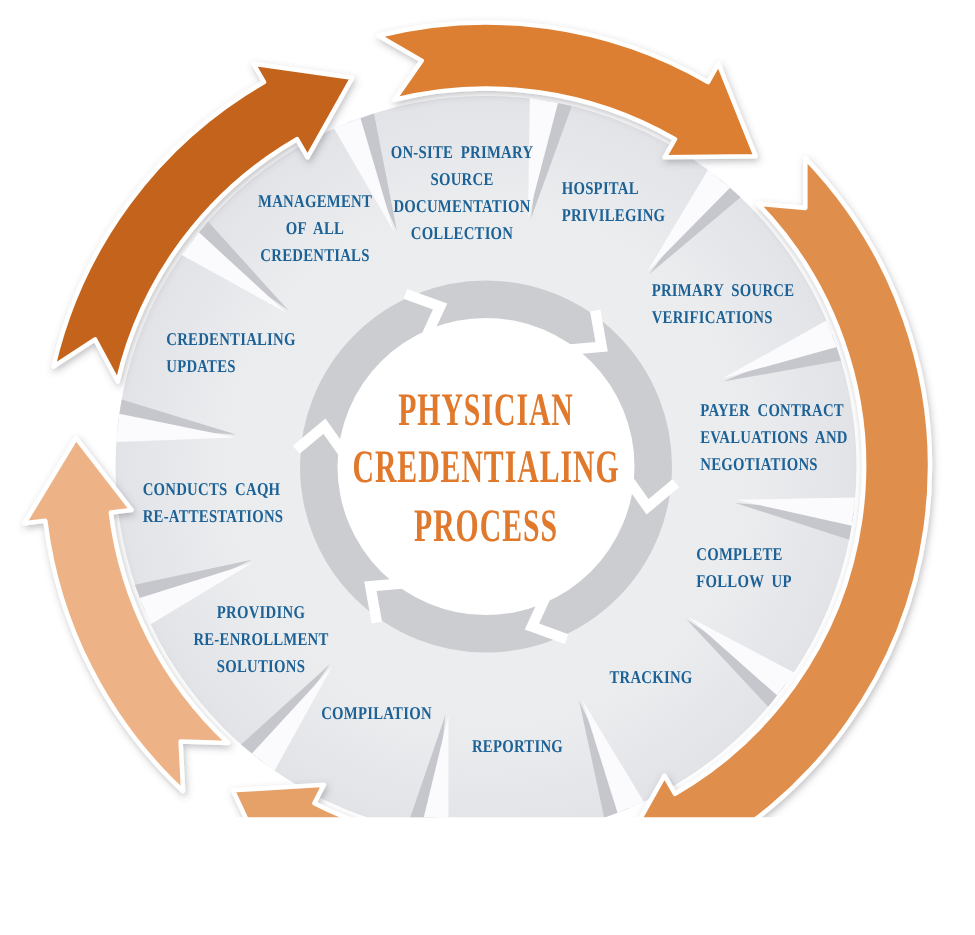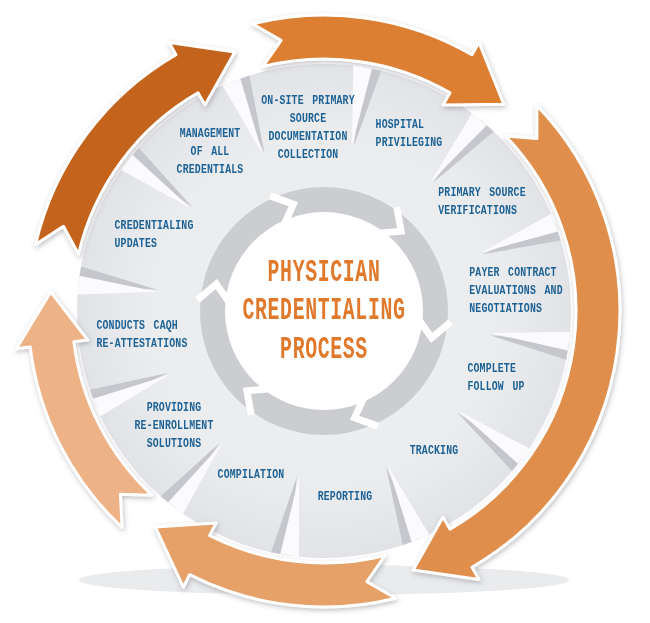--- a/index.html
+++ b/index.html
@@ -1,20 +1,20 @@
 <!DOCTYPE html>
 <html><head>
 <meta charset="utf-8">
 <style>
   html,body{margin:0;padding:0;background:#ffffff;}
   #stage{
     position:relative;
-    width:650px;height:623px;
+    width:650px;height:545px;
     overflow:hidden;
-    font-family:Liberation Mono, monospace;
+    font-family:Liberation Serif, serif;
     background:#ffffff;
   }
   #diagram-svg{position:absolute;left:0;top:0;}
   .seg-label{
     position:absolute;
     transform:translate(-50%,-50%) scaleX(0.82);
     font-weight:bold;
     font-size:12px;
     line-height:1.5;
     letter-spacing:0.2px;

